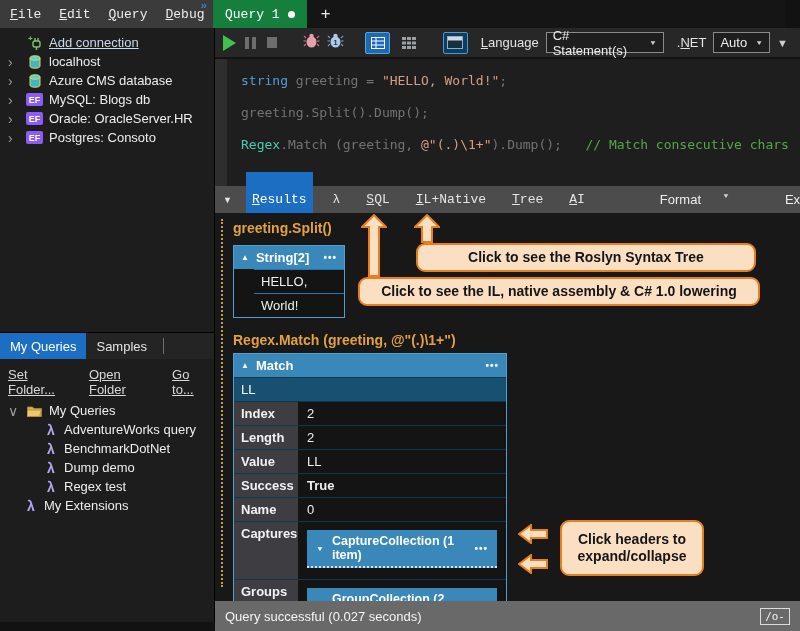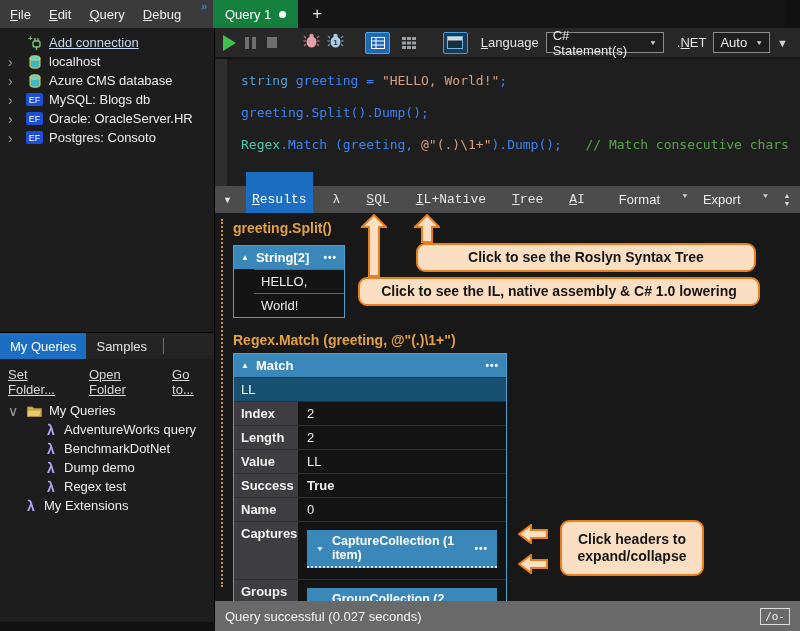--- a/index.html
+++ b/index.html
@@ -1,21 +1,21 @@
 <!DOCTYPE html>
 <html><head>
 <meta charset="utf-8">
 <style>
   * { margin:0; padding:0; box-sizing:border-box; }
   body { background:#000; font-family:"Liberation Sans", sans-serif; }
   .app { position:relative; width:800px; height:631px; background:#121212; overflow:hidden;
          font-family:"Liberation Sans", sans-serif; color:#E8E8E8; }
 
   
-  .topbar { position:absolute; left:0; top:0; width:785px; height:28px; display:flex; background:#151515; }
+  .topbar { position:absolute; left:0; top:0; width:785px; height:28px; display:flex; background:#151515;font-family:Liberation Mono, monospace; }
   .menus { position:relative; width:213px; height:28px; background:#3B3B3B; display:flex; align-items:center; padding-left:10px; gap:18px; }
   .menu-item { font-size:13px; color:#EDEDED; cursor:default; }
   .menu-overflow { position:absolute; right:6px; top:0px; font-size:11px; font-weight:bold; color:#3F7FD6; }
   .tabstrip { display:flex; align-items:stretch; height:28px; }
   .tab-active { background:#15803d; color:#FFF; display:flex; align-items:center; padding:0 12px; font-size:13px; gap:8px; }
   .tab-dot { width:7px; height:7px; border-radius:50%; background:#FFF; }
   .tab-new { display:flex; align-items:center; padding:0 14px; font-size:17px; color:#E8E8E8; }
 
   
   .toolbar { position:absolute; left:215px; top:28px; width:585px; height:30px; background:#272727;
@@ -30,30 +30,30 @@
   .tb-label { font-size:13px; color:#E3E3E3; margin-left:6px; }
   .tb-select { height:21px; background:#1E1E1E; border:1px solid #8A8A8A; color:#EDEDED; font-size:13px;
                display:flex; align-items:center; padding:0 6px; gap:8px; }
   .tb-caret { font-size:8px; color:#CFCFCF; transform:scaleY(.8); }
   .tb-far-caret { margin-left:auto; font-size:11px; color:#CFCFCF; padding-right:4px; }
 
   
   .editor { position:absolute; left:215px; top:59px; width:585px; height:127px; background:#1E1E1E;
             border-left:12px solid #2E2E2E; padding:6px 0 0 14px; }
   .code-line { font-family:"DejaVu Sans Mono", monospace; font-size:13px; line-height:32px; white-space:pre; color:#DCDCDC; }
-  .kw { color:#569CD6; } .str { color:#D69D85; } .ty { color:#4EC9B0; } .com { color:#57A64A; } .pl { color:#3b82f6; }
+  .kw { color:#569CD6; } .str { color:#D69D85; } .ty { color:#4EC9B0; } .com { color:#57A64A; } .pl { color:#737373; }
 
   
   .rstrip { position:absolute; left:215px; top:186px; width:585px; height:27px; background:#4C4C4C;
             display:flex; align-items:center; padding:0 8px; gap:14px; font-size:13px; }
   .rstrip .caret-left { font-size:9px; color:#E8E8E8; }
   .rtab { color:#E4E4E4; padding:20px 6px;font-family:Liberation Mono, monospace; }
   .rtab.active { background:#1B6EC2; color:#FFF; }
   .rstrip .spacer { flex:1; }
-  .drop-label { display:flex; align-items:flex-start; gap:21px; color:#EDEDED; }
+  .drop-label { display:flex; align-items:flex-start; gap:21px; color:#EDEDED;margin-left:41px; }
   .drop-label .tb-caret { font-size:8px; }
   .updown { display:flex; flex-direction:column; align-items:center; line-height:6px; font-size:7px; color:#E0E0E0; gap:2px; }
   .close-x { font-size:18px; font-weight:bold; color:#EDEDED; line-height:1; }
 
   
   .rbody { position:absolute; left:215px; top:213px; width:585px; height:388px; background:#181818; }
   .dotline { position:absolute; left:6px; top:6px; height:368px; border-left:2px dotted #C89A50; }
   .dump-heading { position:absolute; font-size:14px; font-weight:bold; color:#E3A241; white-space:pre; }
   .h-split { left:18px; top:7px; } .h-match { left:18px; top:119px; }
 
@@ -88,21 +88,21 @@
   .status-badge { margin-left:auto; border:1px solid #DDD; color:#F2F2F2; font-family:"DejaVu Sans Mono", monospace;
                   font-size:11px; padding:1px 4px; }
 
   
   .sidebar { position:absolute; left:0; top:28px; width:215px; height:594px; background:#1D1D1D; border-right:1px solid #000; }
   .conn-area { position:absolute; left:0; top:0; width:100%; height:304px; }
   .conn-row { display:flex; align-items:center; height:19px; padding-left:8px; font-size:13px; color:#EDEDED; gap:6px; }
   .conn-row:first-child { margin-top:5px; }
   .chev { width:12px; color:#9A9A9A; font-size:14px; line-height:1; }
   .link-blue { color:#C7D9EF; text-decoration:underline; }
-  .ef-badge { width:17px; height:13px; background:#1d4ed8; color:#FFF; font-size:9px; font-weight:normal;
+  .ef-badge { width:17px; height:13px; background:#8b5cf6; color:#FFF; font-size:9px; font-weight:bold;
               display:flex; align-items:center; justify-content:center; border-radius:2px; }
   .icon16 { width:17px; height:16px; display:flex; align-items:center; justify-content:center; }
 
   .qtabbar { position:absolute; left:0; top:304px; width:100%; height:27px; background:#242424; display:flex; align-items:stretch; border-top:1px solid #000; }
   .qtab { display:flex; align-items:center; padding:0 10px; font-size:13px; color:#E4E4E4; }
   .qtab.active { background:#1B6EC2; color:#FFF; }
   .qtab-sep { width:1px; background:#6E6E6E; margin:5px 0 5px 6px; }
 
   .qcontent { position:absolute; left:0; top:331px; width:100%; height:263px; }
   .qlinks { display:flex; gap:12px; padding:8px 0 4px 8px; font-size:13px; }

